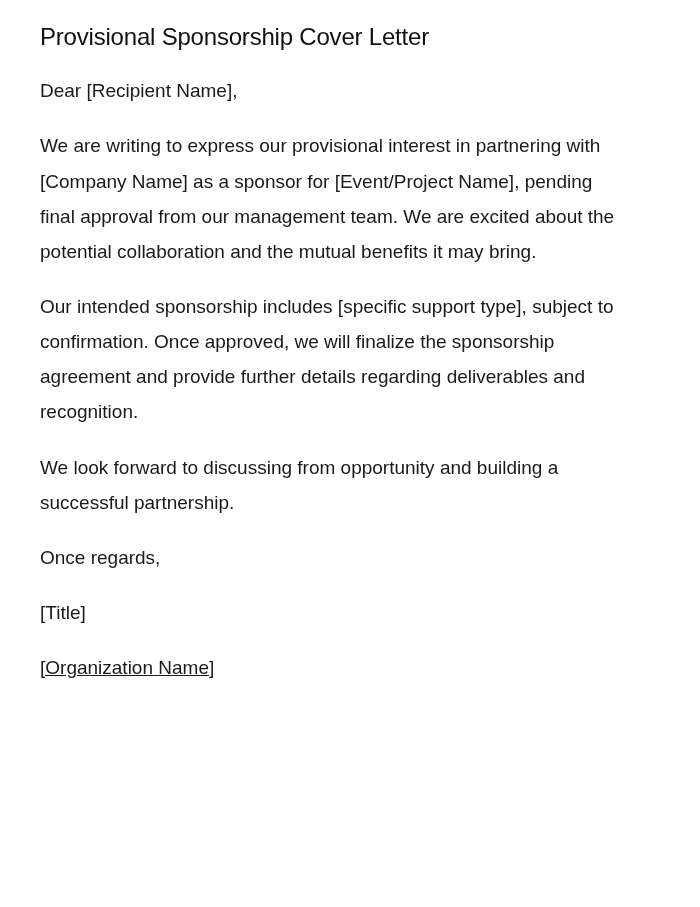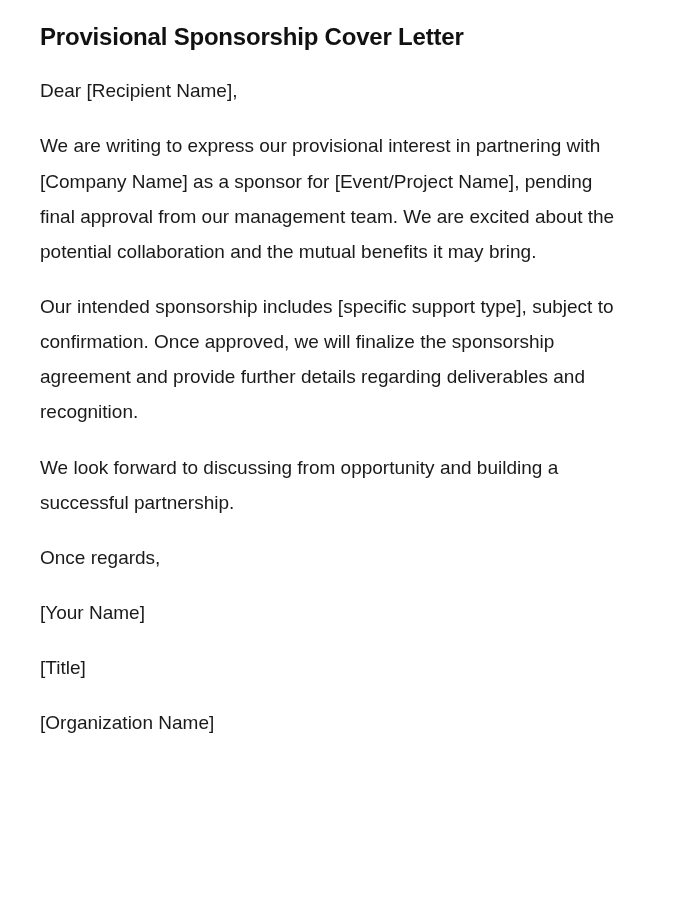--- a/index.html
+++ b/index.html
@@ -23,59 +23,59 @@
     min-height: 907px;
     padding: 22px 68px 40px 40px;
     background: #ffffff;
   }
 
   .doc-title {
     margin: 0 0 22px 0;
     padding: 0;
     font-size: 24px;
     line-height: 1.22;
-    font-weight: 700;
+    font-weight: 400;
     letter-spacing: -0.2px;
     color: #111111;
   }
 
   .doc-para {
     margin: 0 0 20px 0;
     padding: 0;
     font-size: 19px;
     line-height: 1.85;
     font-weight: 400;
     color: #1a1a1a;
   }
 
   .doc-para.signature-line {
     margin-bottom: 20px;
   }
 
   .doc-para:last-child {
     margin-bottom: 0;
+    text-decoration: underline;
   }
 </style>
 </head>
 <body>
 
 <div class="document">
 
   <h1 class="doc-title">Provisional Sponsorship Cover Letter</h1>
 
 
   <p class="doc-para">Dear [Recipient Name],</p>
 
   <p class="doc-para">We are writing to express our provisional interest in partnering with [Company Name] as a sponsor for [Event/Project Name], pending final approval from our management team. We are excited about the potential collaboration and the mutual benefits it may bring.</p>
 
   <p class="doc-para">Our intended sponsorship includes [specific support type], subject to confirmation. Once approved, we will finalize the sponsorship agreement and provide further details regarding deliverables and recognition.</p>
 
   <p class="doc-para">We look forward to discussing from opportunity and building a successful partnership.</p>
 
   <p class="doc-para">Once regards,</p>
 
-  <p class="doc-para signature-line">[Your Name]</p>
 
   <p class="doc-para signature-line">[Title]</p>
 
   <p class="doc-para signature-line">[Organization Name]</p>
 
 </div>
 
 </body></html>

